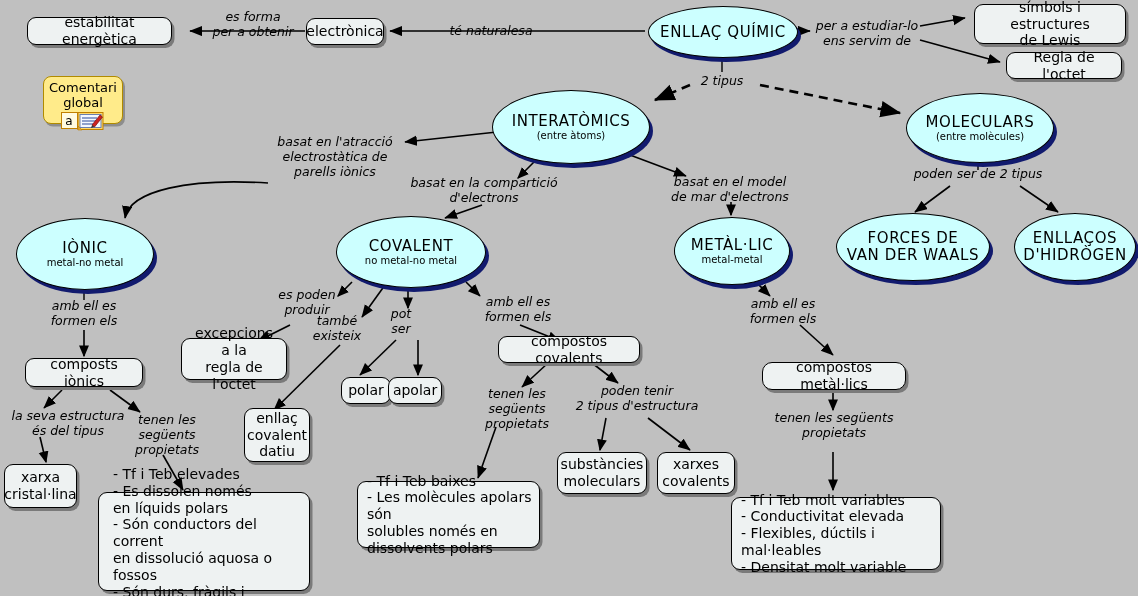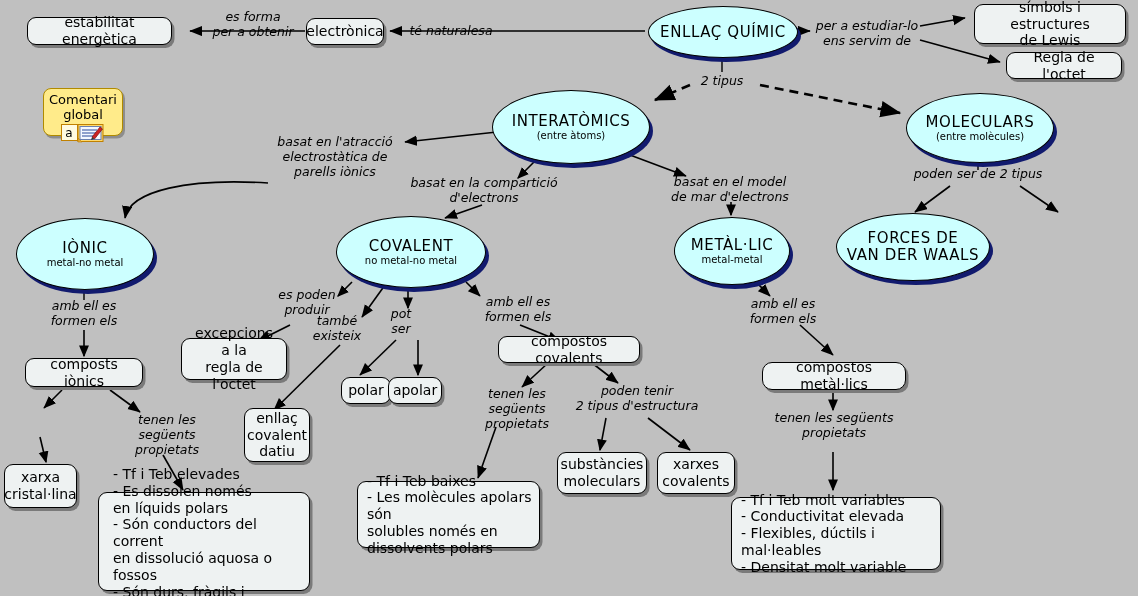--- a/index.html
+++ b/index.html
@@ -202,20 +202,24 @@
   <div class="oval" style="left:674px;top:217px;width:114px;height:66px;">
     <span class="l1">METÀL·LIC</span>
     <span class="l2">metal-metal</span>
   </div>
 
   <div class="oval" style="left:836px;top:213px;width:152px;height:66px;">
     <span class="l1">FORCES DE</span>
     <span class="l1">VAN DER WAALS</span>
   </div>
 
+  <div class="oval" style="left:1014px;top:213px;width:120px;height:66px;">
+    <span class="l1">ENLLAÇOS</span>
+    <span class="l1">D'HIDRÒGEN</span>
+  </div>
 
   <div class="box" style="left:27px;top:17px;width:145px;height:28px;">
     <span class="lines">estabilitat energètica</span>
   </div>
 
   <div class="box" style="left:306px;top:18px;width:78px;height:27px;">
     <span class="lines">electrònica</span>
   </div>
 
   <div class="box" style="left:974px;top:4px;width:152px;height:40px;">
@@ -289,21 +293,21 @@
     <span class="lines">compostos metàl·lics</span>
   </div>
 
   <div class="box left" style="left:731px;top:497px;width:210px;height:73px;padding-left:9px;">
     <span class="lines">- Tf i Teb molt variables
 - Conductivitat elevada
 - Flexibles, dúctils i mal·leables
 - Densitat molt variable</span>
   </div>
 
-  <div class="note" style="left:43px;top:88px;width:78px;height:42px;align-items:center;">
+  <div class="note" style="left:43px;top:76px;width:78px;height:42px;align-items:center;">
     <span>Comentari</span>
     <span>global</span>
     <svg class="note-icon" viewBox="0 0 44 20">
       <rect x="0.5" y="0.5" width="16" height="16" fill="#fffbe0" stroke="#c08000"></rect>
       <text x="8" y="13" font-size="12" font-family="DejaVu Sans, sans-serif" text-anchor="middle" fill="#000">a</text>
       <rect x="17" y="0.5" width="25" height="17" fill="#ffd96b" stroke="#c08000"></rect>
       <rect x="19" y="2.5" width="21" height="13" fill="#f4f8ff" stroke="#6a80b0"></rect>
       <g stroke="#2a4a9a" stroke-width="1">
         <line x1="21" y1="6" x2="36" y2="6"></line>
         <line x1="21" y1="9" x2="36" y2="9"></line>
@@ -311,21 +315,21 @@
       </g>
       <path d="M31,13 L39,3 L41.5,5 L33.5,15 z" fill="#cc2222" stroke="#7a1010" stroke-width="0.7"></path>
       <path d="M31,13 L33.5,15 L30,16 z" fill="#333"></path>
       <path d="M17,14 L17,18 L21,18 z" fill="#e0a83a" stroke="#c08000" stroke-width="0.6"></path>
     </svg>
   </div>
 
   <div class="lbl" style="left:198px;top:10px;width:110px;">es forma
 per a obtenir</div>
 
-  <div class="lbl" style="left:392px;top:24px;width:118px;">té naturalesa</div>
+  <div class="lbl" style="left:432px;top:24px;width:118px;">té naturalesa</div>
 
   <div class="lbl" style="left:806px;top:19px;width:122px;">per a estudiar-lo
 ens servim de</div>
 
   <div class="lbl" style="left:692px;top:74px;width:60px;">2 tipus</div>
 
   <div class="lbl" style="left:262px;top:135px;width:146px;">basat en l'atracció
 electrostàtica de
 parells iònics</div>
 
@@ -348,20 +352,22 @@
 
   <div class="lbl" style="left:381px;top:307px;width:40px;">pot
 ser</div>
 
   <div class="lbl" style="left:466px;top:295px;width:104px;">amb ell es
 formen els</div>
 
   <div class="lbl" style="left:735px;top:297px;width:96px;">amb ell es
 formen els</div>
 
+  <div class="lbl" style="left:0px;top:409px;width:136px;">la seva estructura
+és del tipus</div>
 
   <div class="lbl" style="left:128px;top:413px;width:78px;">tenen les
 següents
 propietats</div>
 
   <div class="lbl" style="left:480px;top:387px;width:74px;">tenen les
 següents
 propietats</div>
 
   <div class="lbl" style="left:562px;top:384px;width:150px;">poden tenir

